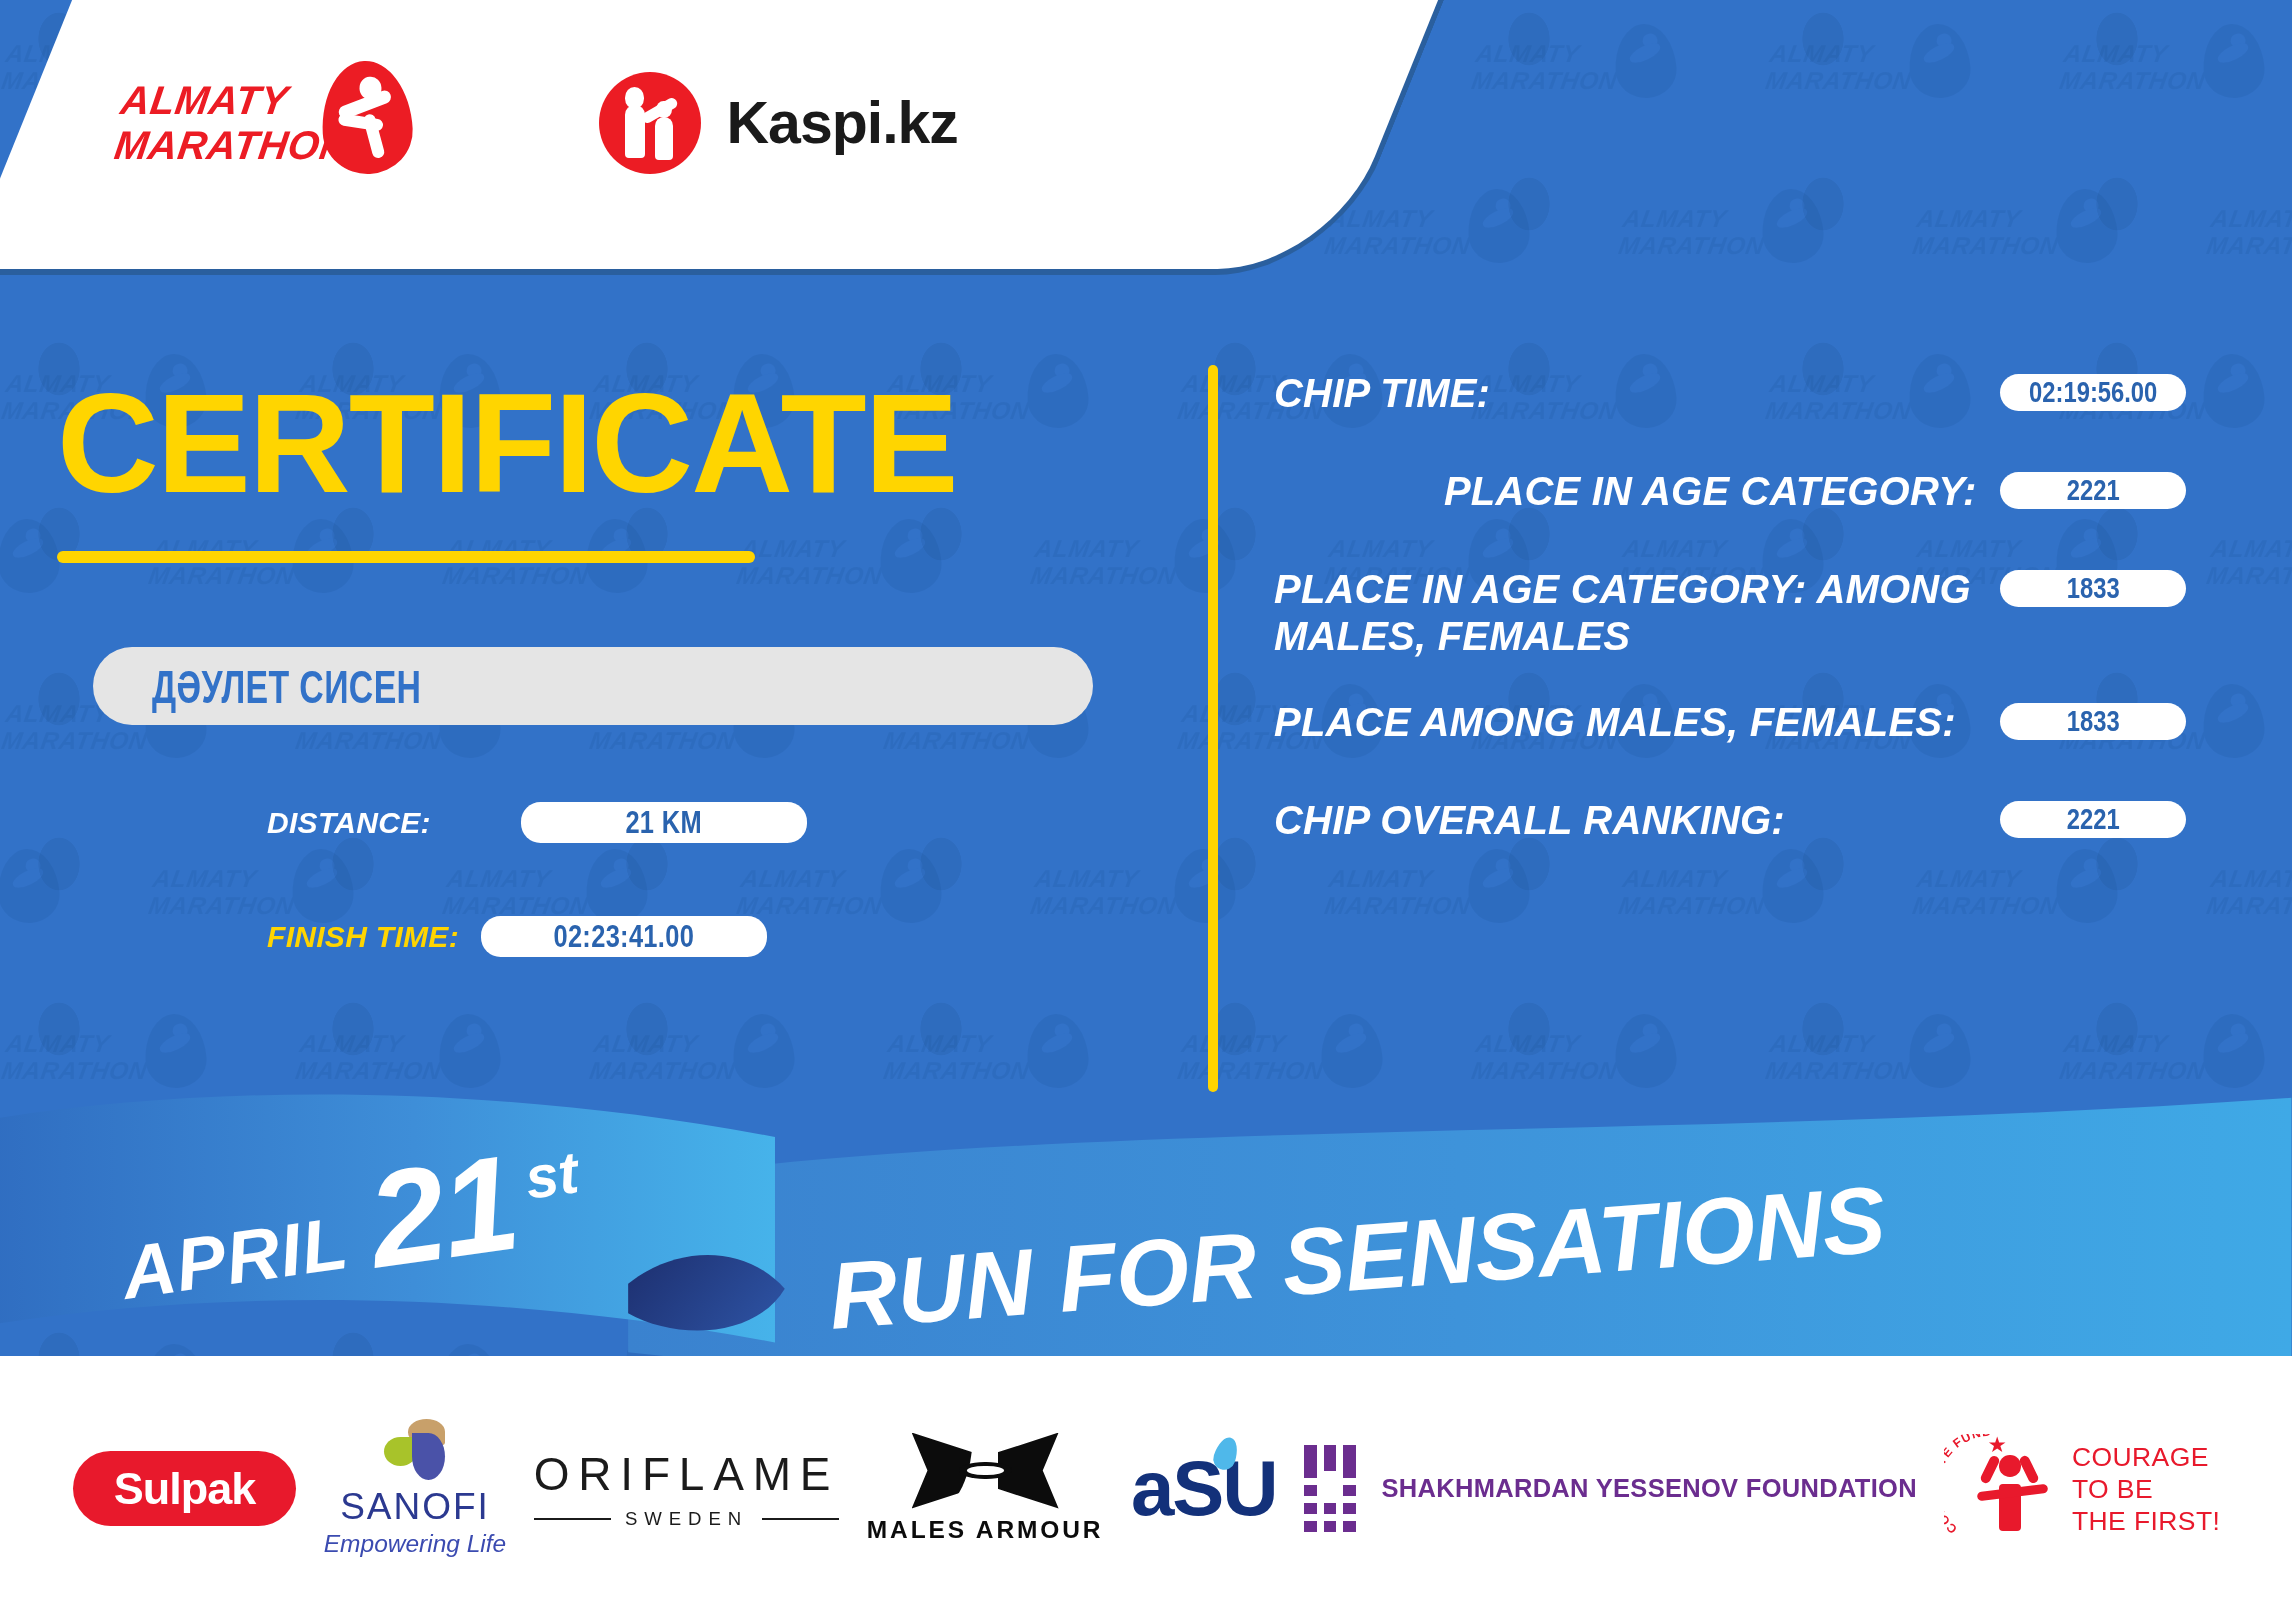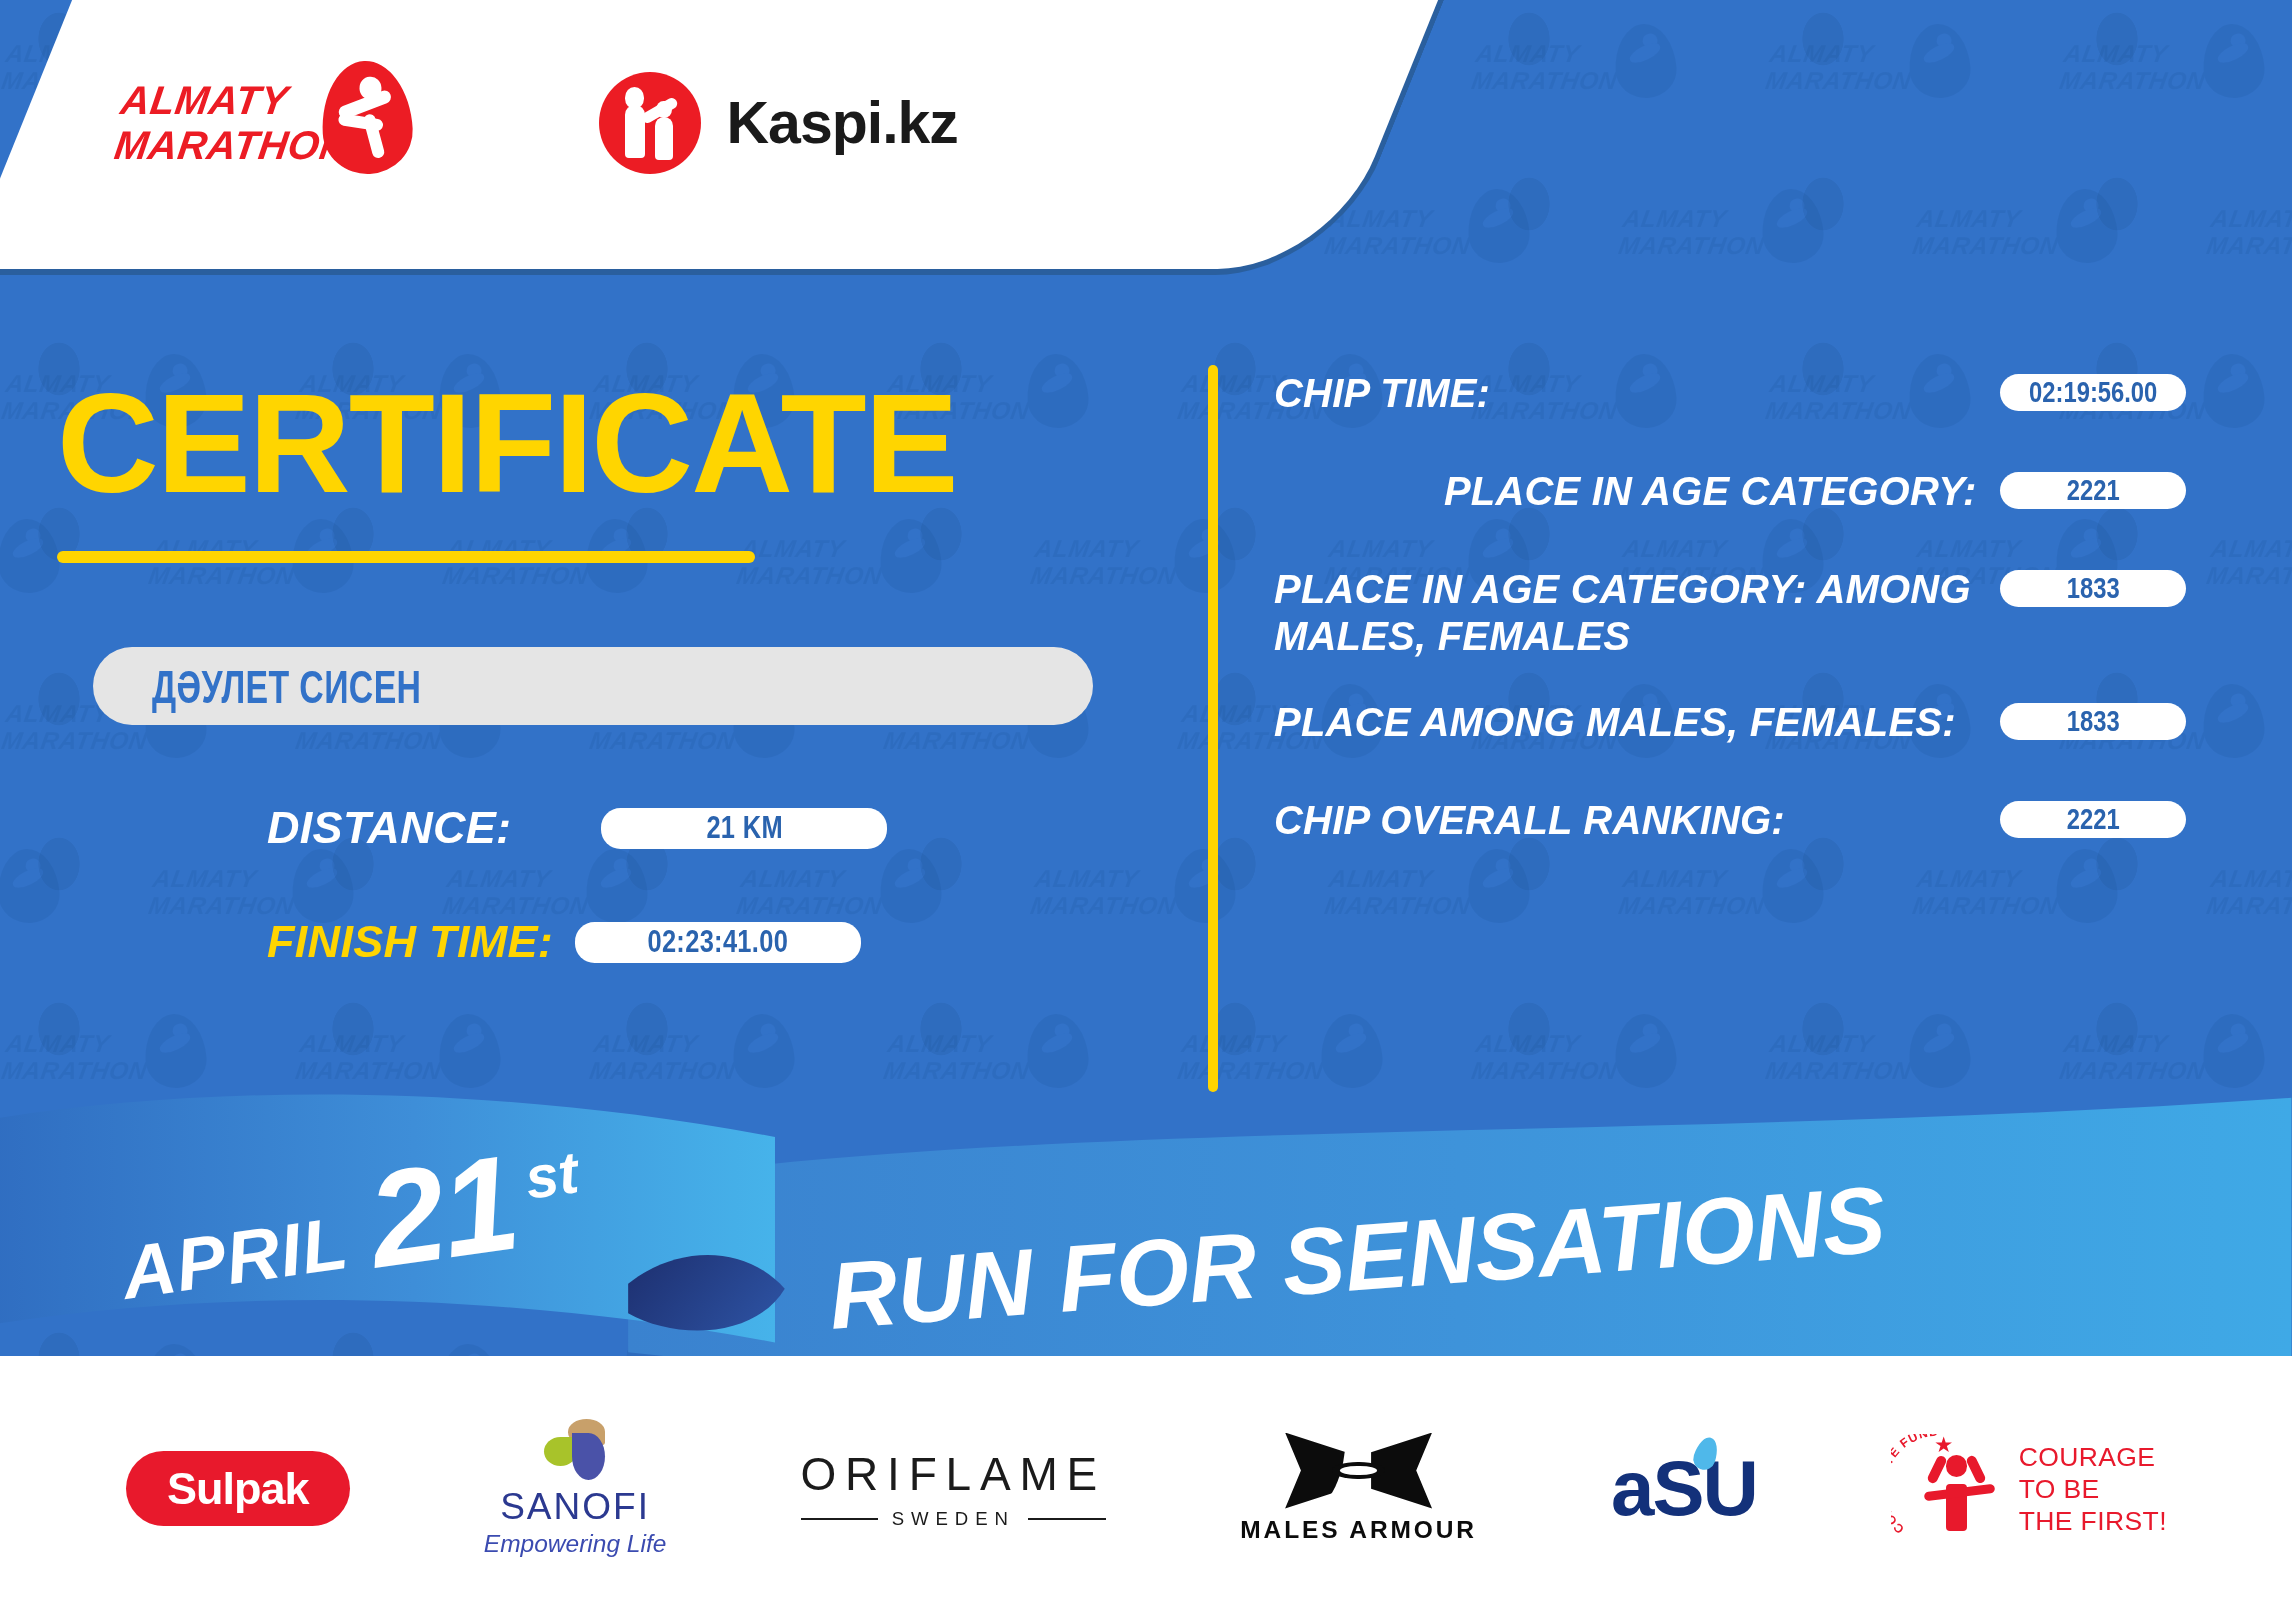--- a/index.html
+++ b/index.html
@@ -119,21 +119,21 @@
     letter-spacing:0.5px;
     transform:scaleX(.72); transform-origin:left center;
     white-space:nowrap;
   }
 
   
   .lrow {
     position:absolute; z-index:4; display:flex; align-items:center;
   }
   .lrow .lbl {
-    font-weight:bold; font-style:italic; font-size:45px;
+    font-weight:bold; font-style:italic; font-size:30px;
     letter-spacing:0.3px; white-space:nowrap;
   }
   .lbl.white { color:#ffffff; }
   .lbl.yellow { color:#ffd500; }
   .value-pill {
     background:#ffffff; border-radius:19.6px; height:41px;
     display:flex; align-items:center; justify-content:center;
     color:#2a63ae; font-weight:bold; font-size:31px;
     letter-spacing:0.4px;
   }
@@ -783,20 +783,39 @@
       </div>
     </div>
 
     <div class="sp">
       <div class="asu">
         <span>aSU</span>
         <span class="drop"></span>
       </div>
     </div>
 
+    <div class="sp">
+      <div class="yessenov">
+        <div class="bars" id="yessenov-bars">
+            <i style="height:33px;"></i>
+            <i style="height:25.5px;"></i>
+            <i style="height:33px;"></i>
+            <i style="height:10.8px;"></i>
+            <i style="height:0px;background:transparent;"></i>
+            <i style="height:10.8px;"></i>
+            <i style="height:10.8px;"></i>
+            <i style="height:10.8px;"></i>
+            <i style="height:10.8px;"></i>
+            <i style="height:10.8px;"></i>
+            <i style="height:10.8px;"></i>
+            <i style="height:10.8px;"></i>
+          </div>
+        <div class="n">SHAKHMARDAN YESSENOV FOUNDATION</div>
+      </div>
+    </div>
 
     <div class="sp">
       <div class="cfund">
         <div class="arcwrap">
           <svg class="arc-text" viewBox="0 0 112 112">
             <path id="arcp" d="M14,96 A48,48 0 0 1 82,14" fill="none"></path>
             <text><textPath href="#arcp" id="arc-label">CORPORATE FUND</textPath></text>
           </svg>
           <div class="person">
             <span class="pa1"></span>

